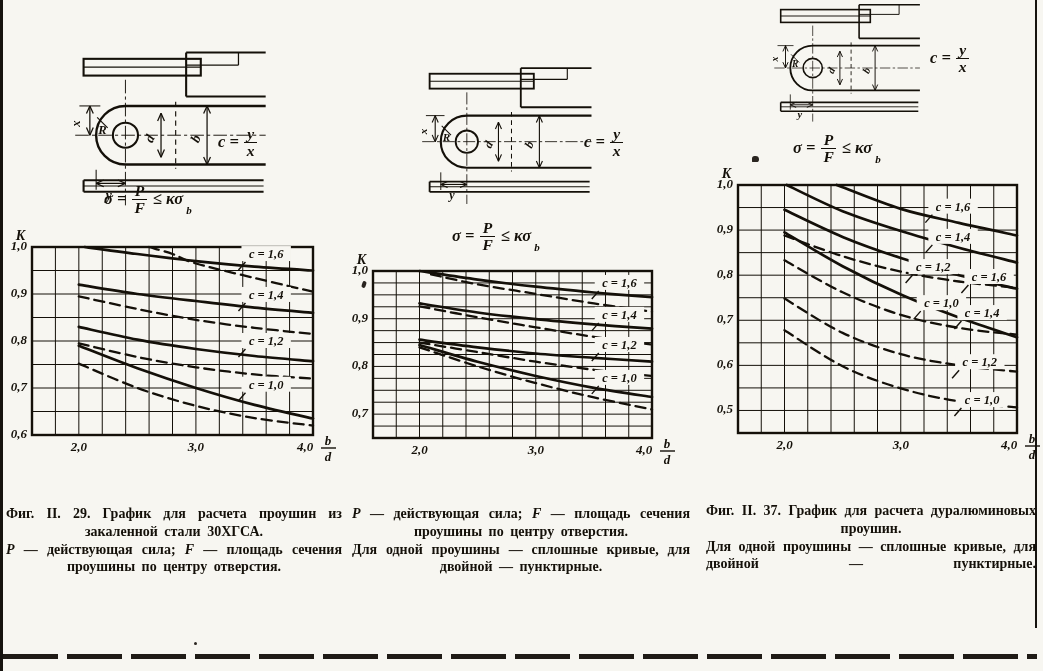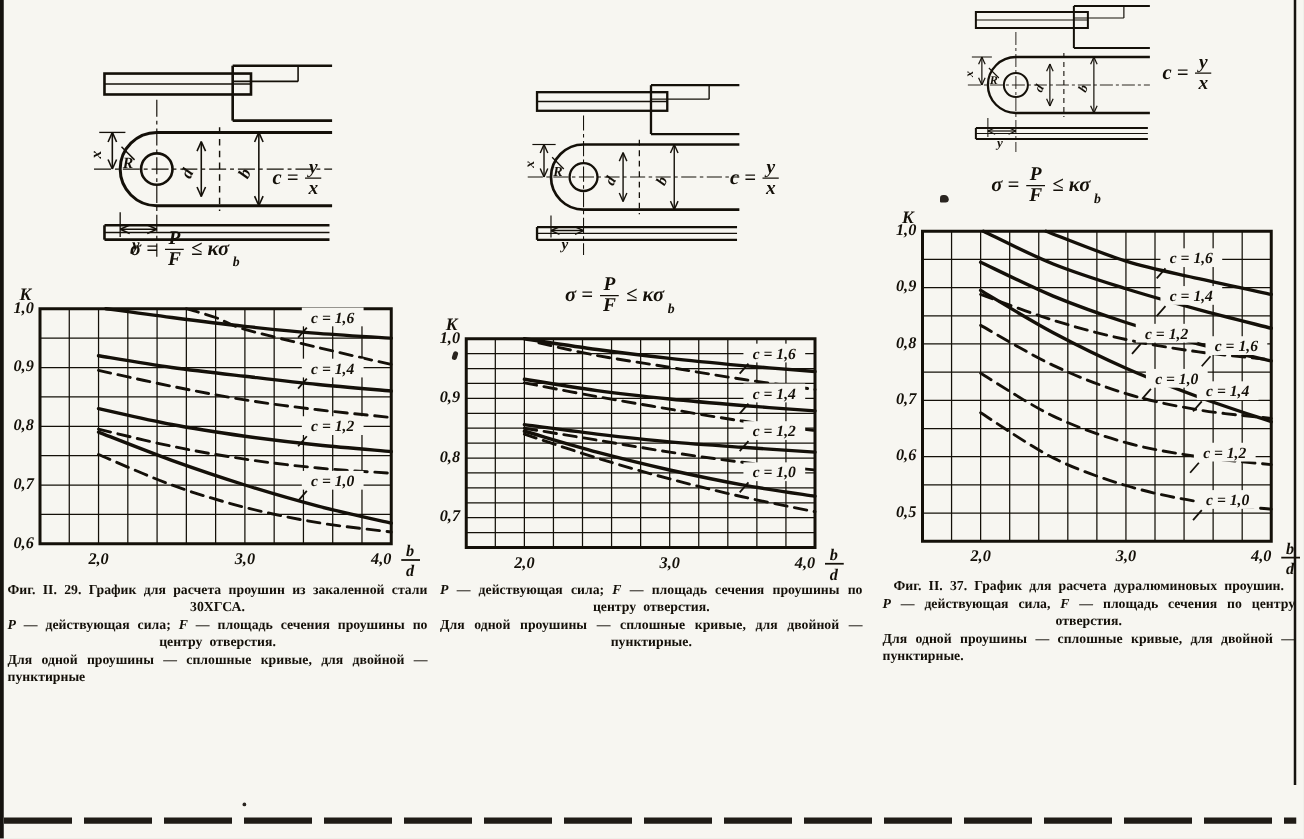--- a/index.html
+++ b/index.html
@@ -8,22 +8,22 @@
   .abs{position:absolute;}
   
   .edge-left{left:0;top:0;width:3px;height:671px;background:#16130f;}
   .edge-right{left:1035px;top:0;width:2px;height:628px;background:#16130f;}
   .bottom-bar{left:3px;top:654px;width:1034px;height:5px;
       background:repeating-linear-gradient(90deg,#1f1b16 0 55px,rgba(0,0,0,0) 55px 64px);}
   .dot-artifact{left:194px;top:642px;width:3px;height:3px;border-radius:50%;background:#2a2520;}
   .speck-a{left:362px;top:281px;width:4px;height:7px;background:#2a2520;transform:rotate(18deg);border-radius:2px;}
   .speck-b{left:752px;top:156px;width:7px;height:6px;background:#2a2520;border-radius:3px 4px 3px 1px;}
   
-  .caption{position:absolute;font-size:11px;font-weight:600;line-height:1.27;
-           word-spacing:3px;color:#141009;}
+  .caption{position:absolute;font-size:14px;font-weight:600;line-height:1.27;
+           word-spacing:3px;color:#141009;margin-top:39px;}
   .cap-title,.cap-body{text-align:justify;text-align-last:center;}
   .cap-note{text-align:justify;text-align-last:justify;}
   .cap-note.center-last{text-align-last:center;}
   .caption i{font-style:italic;font-family:"Liberation Serif",serif;}
   
   .formula{position:absolute;font-style:italic;font-size:16.5px;font-weight:600;
            display:flex;align-items:center;gap:5px;white-space:nowrap;color:#141009;}
   .frac{display:inline-flex;flex-direction:column;align-items:center;line-height:1.02;font-size:15.5px;}
   .frac .num{border-bottom:1.7px solid #141009;padding:0 3px;}
   .frac .den{padding:0 3px;}
@@ -154,21 +154,20 @@
       <rect x="241.4666666666667" y="106.99999999999999" width="49.4" height="15" fill="#f7f6f1"></rect>
       <text x="266.1666666666667" y="118.99999999999999" font-size="12.5" text-anchor="middle" font-weight="600" font-style="italic">c = 1,2</text>
       <line x1="245.4666666666667" y1="122.99999999999999" x2="238.4666666666667" y2="131" stroke="#141009" stroke-width="1.4"></line>
       <rect x="241.4666666666667" y="150.71" width="49.4" height="15" fill="#f7f6f1"></rect>
       <text x="266.1666666666667" y="162.71" font-size="12.5" text-anchor="middle" font-weight="600" font-style="italic">c = 1,0</text>
       <line x1="245.4666666666667" y1="166.71" x2="238.4666666666667" y2="174.71" stroke="#141009" stroke-width="1.4"></line>
     </svg>
   <figcaption class="caption" style="left:6px;top:466px;width:336px;">
     <div class="cap-title">Фиг. II. 29. График для расчета проушин из закаленной стали 30ХГСА.</div>
     <div class="cap-body"><i>P</i><span> — действующая сила; </span><i>F</i><span> — площадь сечения проушины по центру отверстия.</span></div>
-    <div class="cap-note">Для одной проушины — сплошные кривые, для двойной — пунктирные</div>
   </figcaption>
 
   <svg id="draw2" class="drawing" style="left:398px;top:58px;" width="200" height="158" viewBox="0 0 215 160">
       <line x1="74" y1="32" x2="74" y2="152" stroke="#141009" stroke-width="0.9" stroke-dasharray="13 3 3 3"></line>
       <line x1="26" y1="85" x2="208" y2="85" stroke="#141009" stroke-width="0.9" stroke-dasharray="13 3 3 3"></line>
       <rect x="34" y="12" width="112" height="16" fill="none" stroke="#141009" stroke-width="2"></rect>
       <line x1="34" y1="20" x2="146" y2="20" stroke="#141009" stroke-width="1.2"></line>
       <line x1="132" y1="6" x2="208" y2="6" stroke="#141009" stroke-width="2"></line>
       <line x1="132" y1="6" x2="132" y2="48" stroke="#141009" stroke-width="2"></line>
       <line x1="132" y1="48" x2="208" y2="48" stroke="#141009" stroke-width="2"></line>
@@ -415,17 +414,16 @@
       <line x1="261.425" y1="163.05818181818185" x2="254.425" y2="171.05818181818185" stroke="#141009" stroke-width="1.4"></line>
       <rect x="255.10000000000002" y="196.20727272727274" width="49.4" height="15" fill="#f7f6f1"></rect>
       <text x="279.8" y="208.20727272727274" font-size="12.5" text-anchor="middle" font-weight="600" font-style="italic">c = 1,2</text>
       <line x1="259.1" y1="212.20727272727274" x2="252.10000000000002" y2="220.20727272727274" stroke="#141009" stroke-width="1.4"></line>
       <rect x="257.425" y="234.08363636363637" width="49.4" height="15" fill="#f7f6f1"></rect>
       <text x="282.125" y="246.08363636363637" font-size="12.5" text-anchor="middle" font-weight="600" font-style="italic">c = 1,0</text>
       <line x1="261.425" y1="250.08363636363637" x2="254.425" y2="258.0836363636364" stroke="#141009" stroke-width="1.4"></line>
     </svg>
   <figcaption class="caption" style="left:706px;top:463px;width:330px;">
     <div class="cap-title">Фиг. II. 37. График для расчета дуралюминовых проушин.</div>
-    <div class="cap-body"><i>P</i><span> — действующая сила, </span><i>F</i><span> — площадь сечения по центру отверстия.</span></div>
     <div class="cap-note">Для одной проушины — сплошные кривые, для двойной — пунктирные.</div>
   </figcaption>
 
 </div>
 
 </body></html>

